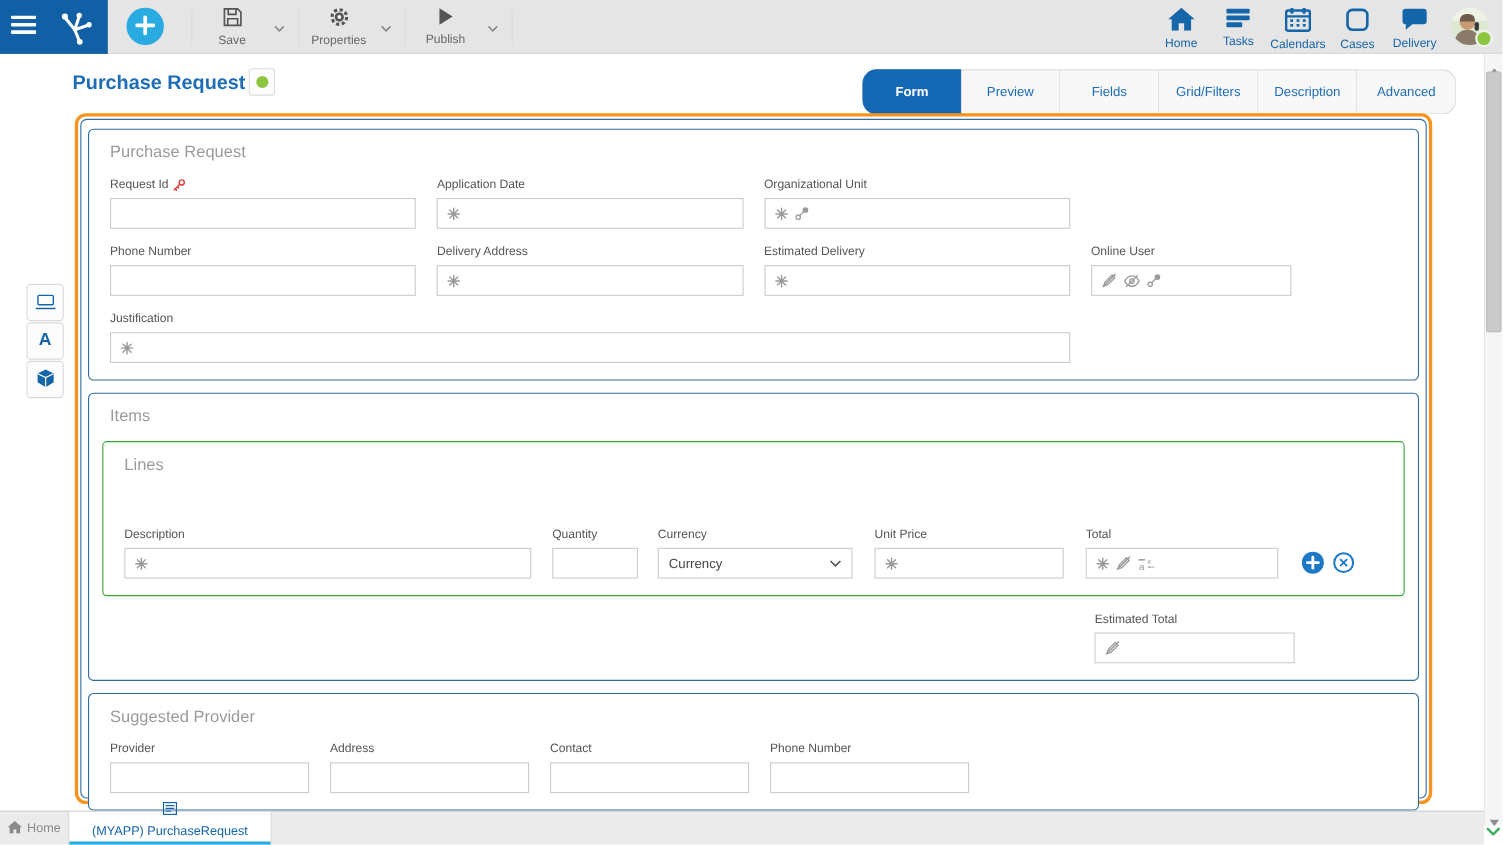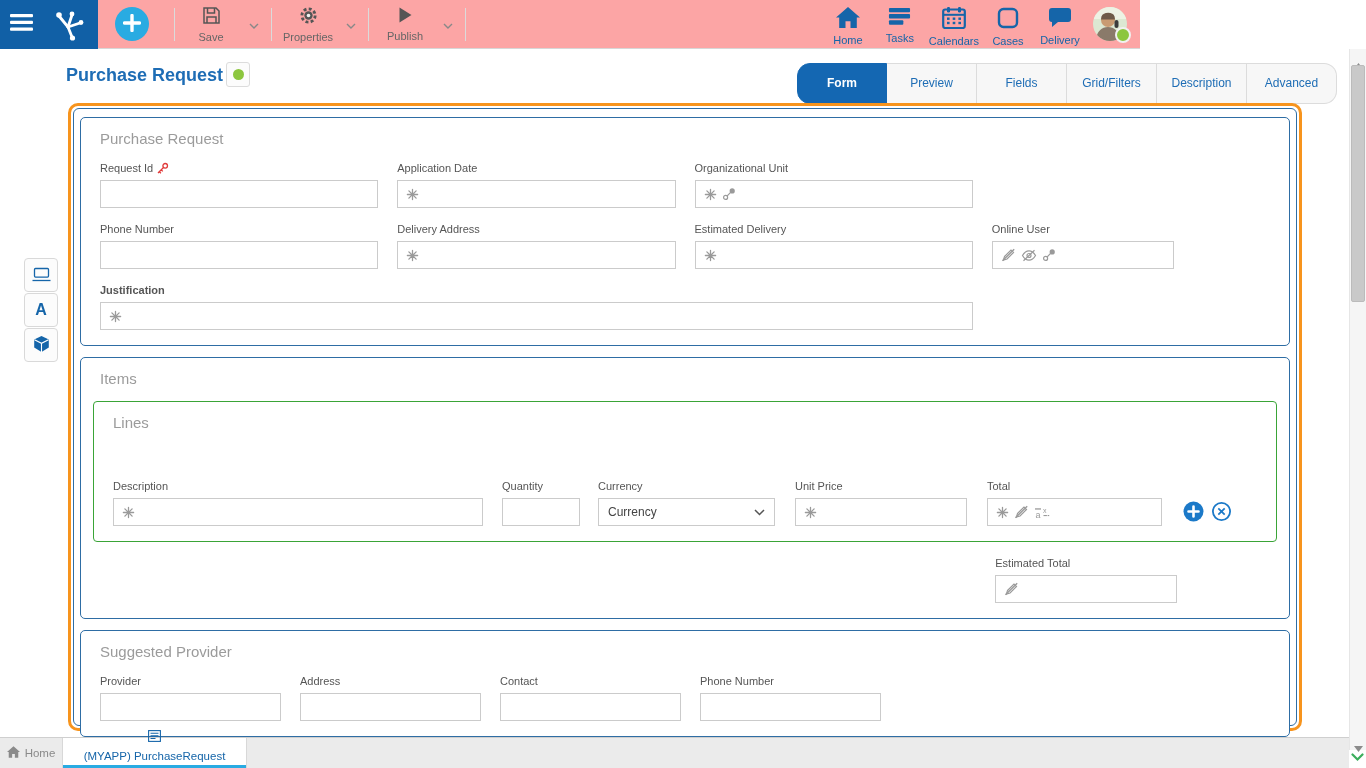--- a/index.html
+++ b/index.html
@@ -1,21 +1,21 @@
 <!DOCTYPE html>
 <html><head>
 <meta charset="utf-8">
 <style>
   * { margin:0; padding:0; }
   html,body { width:1366px; height:768px; font-family:"Liberation Sans",sans-serif; background:#fff; overflow:hidden; }
   body { position:relative; }
   button { font-family:"Liberation Sans",sans-serif; cursor:pointer; }
 
   
-  .topbar { position:absolute; top:0; left:0; width:1140px; height:49px; background:#fca5a5; border-bottom:1px solid #D7D7D7; display:flex; align-items:center; box-sizing:border-box; z-index:5; }
+  .topbar { position:absolute; top:0; left:0; width:1366px; height:49px; background:#e5e5e5; border-bottom:1px solid #D7D7D7; display:flex; align-items:center; box-sizing:border-box; z-index:5; }
   .brand { width:98px; height:49px; background:#1160A6; display:flex; align-items:center; flex:none; }
   .menu-btn { width:42px; height:49px; background:none; border:none; display:flex; align-items:center; justify-content:center; }
   .logo { flex:1; display:flex; align-items:center; justify-content:center; }
   .add-btn { width:34px; height:34px; margin-left:17px; border-radius:50%; background:#29ABE2; border:none; display:flex; align-items:center; justify-content:center; flex:none; }
   .sep { width:1px; height:33px; background:#DBDBDB; flex:none; }
   .sep.first { margin-left:25px; }
   .tb-group { display:flex; align-items:center; padding:0 5px; }
   .tb-btn { display:flex; flex-direction:column; align-items:center; justify-content:center; width:62px; height:48px; gap:3px; background:none; border:none; }
   .tb-label { font-size:11px; color:#666; }
   .tb-chev { width:24px; height:48px; background:none; border:none; display:flex; align-items:center; justify-content:center; }
@@ -23,39 +23,39 @@
   .nav-item { display:flex; flex-direction:column; align-items:center; min-width:52px; padding:6px 3px 0 3px; gap:3px; background:none; border:none; }
   .nav-label { font-size:11px; color:#1565A9; }
   .avatar-wrap { position:relative; width:34px; height:34px; margin:0 13px 0 7px; flex:none; cursor:pointer; }
   .status-dot { position:absolute; right:-4px; bottom:-2px; width:12px; height:12px; border-radius:50%; background:#8CC63E; border:2px solid #F1F1F0; }
 
   
   .page-head { position:absolute; top:49px; left:0; width:1349px; height:54px; background:#fff; }
   .page-title { position:absolute; left:66px; top:16px; font-size:18px; color:#1E6DB5; }
   .status-btn { position:absolute; left:226px; top:13px; width:24px; height:25px; border:1px solid #DCDCDC; border-radius:3px; background:#FCFCFC; display:flex; align-items:center; justify-content:center; }
   .status-btn i { display:block; width:11px; height:11px; border-radius:50%; background:#8CC63E; }
-  .tabs { position:absolute; right:12px; top:14px; display:flex; height:41px; }
+  .tabs { position:absolute; right:25px; top:14px; display:flex; height:41px; }
   .tab { width:90px; line-height:25px; text-align:center; font-size:12px; color:#1E6DB5; background:#F7F7F7; border:1px solid #DCDCDC; border-left:none; box-sizing:border-box; padding:0; }
   .tab:first-child { border-left:1px solid #DCDCDC; border-radius:13px 0 0 13px; }
   .tab:last-child { border-radius:0 13px 13px 0; }
   .tab.active { background:#1467B2; color:#fff; border-color:#1467B2; font-weight:bold; }
 
   
   .orange-box { position:absolute; left:68px; top:103px; width:1234px; height:628px; border:3px solid #F7941D; border-radius:10px; padding:2px; box-sizing:border-box; background:#fff; }
   .form-outer { width:100%; height:100%; box-sizing:border-box; border:1px solid #2E6DA4; border-radius:6px; padding:8px 6px; }
   .group { border:1px solid #2E6DA4; border-radius:5px; padding:10px 19px 15px; margin-bottom:11px; background:#fff; box-sizing:border-box; }
   .group-title { font-size:15px; font-weight:normal; color:#9B9B9B; margin:2px 0 14px; }
   .g-items { padding:10px 12px 15px; }
   .g-items > .group-title { margin-left:7px; }
   .grid4 { display:grid; grid-template-columns:repeat(4,1fr); column-gap:19px; row-gap:14px; }
   .g-suggested-provider .grid4 { grid-template-columns:repeat(4,181px); }
   .flabel { font-size:11px; color:#555; margin-bottom:5px; display:flex; align-items:center; gap:3px; height:14px; }
   .input-box { height:28px; border:1px solid #CBCBCB; background:#fff; display:flex; align-items:center; gap:5px; padding:0 8px; box-sizing:border-box; width:100%; }
   .f-ic { display:inline-flex; align-items:center; }
-  .cell.justification-field { grid-column:1 / span 3;font-weight:bold; }
+  .cell.justification-field { grid-column:1 / span 3; }
   .cell.online-user-field .input-box { width:182px; }
   .lines-box { border:1px solid #3AA437; border-radius:4px; padding:10px 19px 15px; margin-top:2px; }
   .lines-row { display:flex; align-items:flex-end;margin-top:48px; }
   .w-desc { width:370px; margin-right:19px; flex:none; }
   .w-qty { width:78px; margin-right:18px; flex:none; }
   .w-cur { width:177px; margin-right:20px; flex:none; }
   .w-price { width:172px; margin-right:20px; flex:none; }
   .w-total { width:175px; flex:none; }
   .select-box { height:28px; border:1px solid #CBCBCB; background:#fff; display:flex; align-items:center; justify-content:space-between; padding:0 9px; font-size:12px; color:#444; box-sizing:border-box; cursor:pointer; }
   .row-actions { display:flex; gap:7px; align-items:center; margin-left:21px; margin-bottom:4px; }

